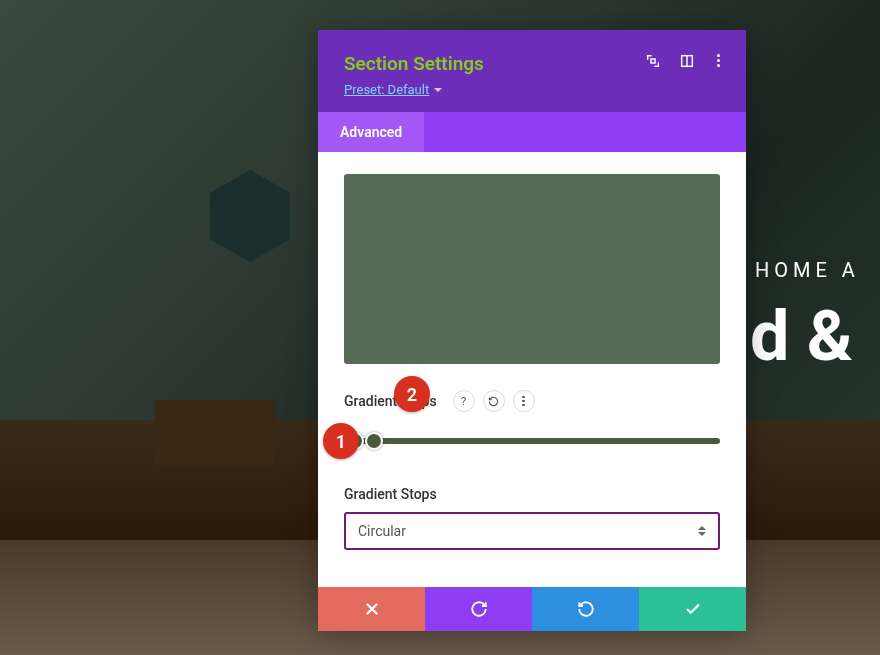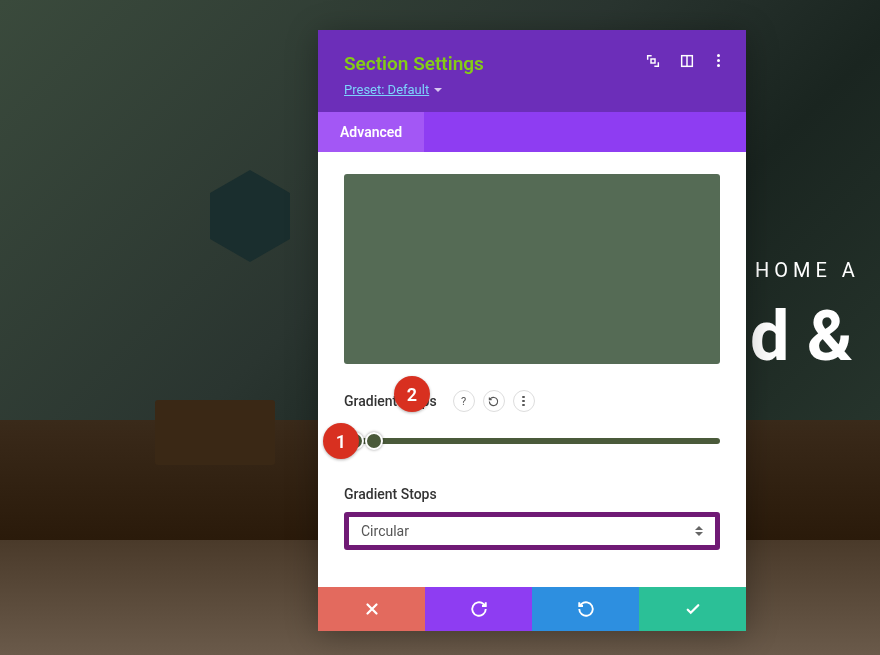--- a/index.html
+++ b/index.html
@@ -232,21 +232,21 @@
     .field-section {
       margin-bottom: 18px;
     }
     .field-section .field-label {
       display: block;
       margin-bottom: 10px;
     }
     .select-box {
       width: 100%;
       height: 38px;
-      border: 5px solid #701a75;
+      border: 2px solid #701a75;
       border-radius: 3px;
       background: #fff;
       padding: 0 12px;
       display: flex;
       align-items: center;
       justify-content: space-between;
       cursor: pointer;
       font-size: 14px;
       color: #555;
     }

